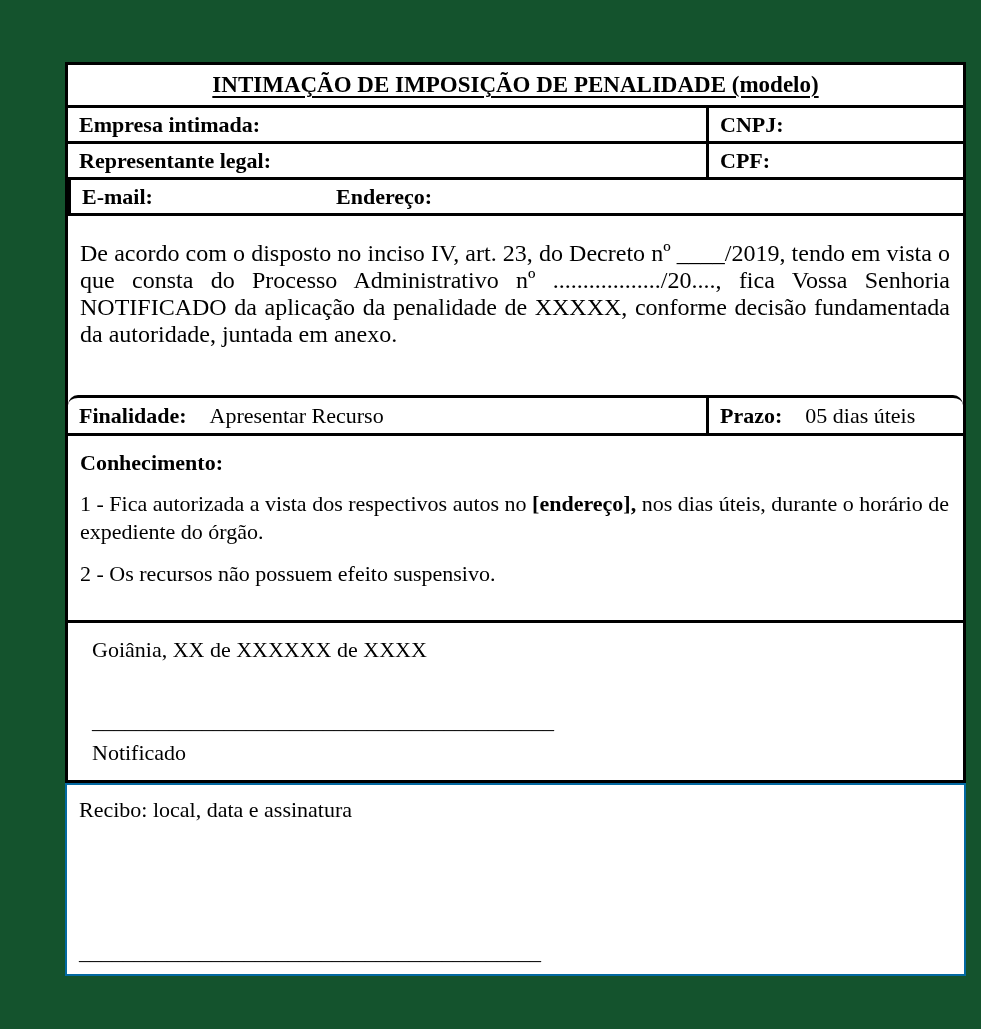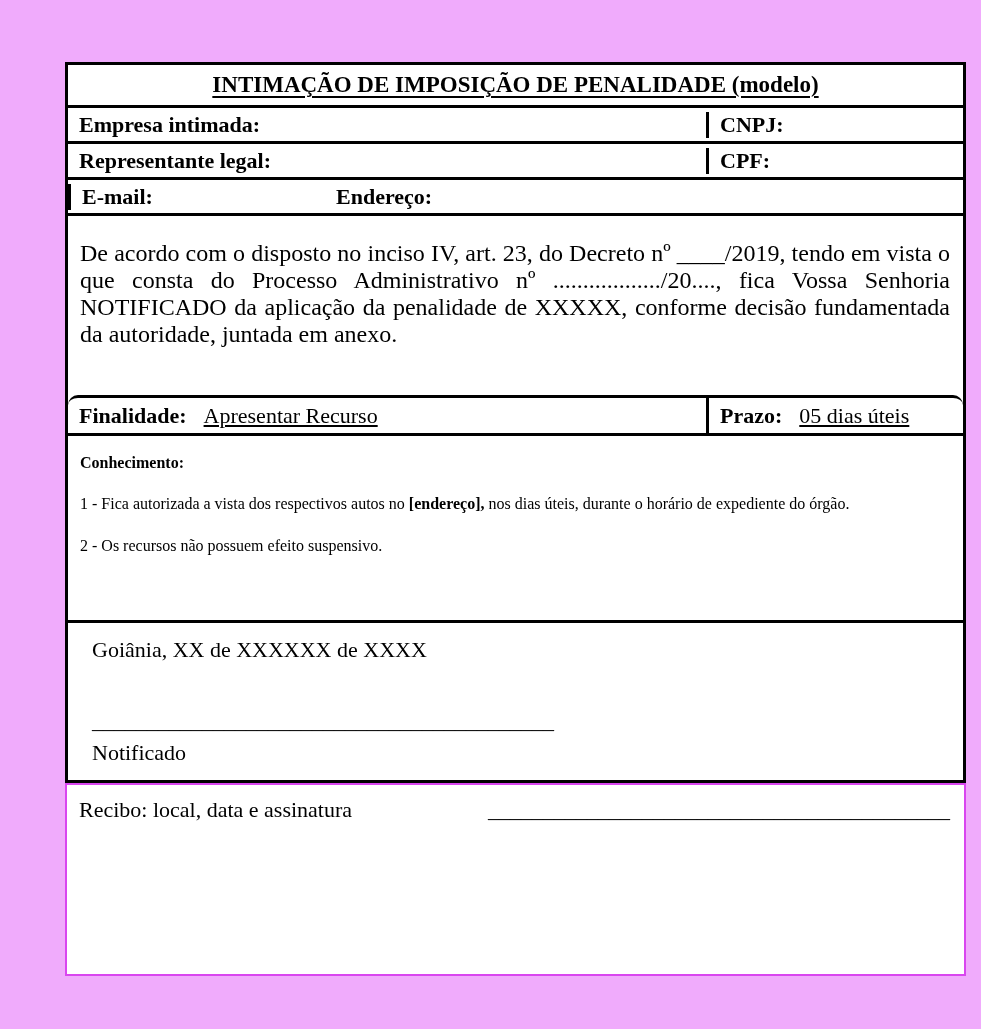--- a/index.html
+++ b/index.html
@@ -1,20 +1,20 @@
 <!DOCTYPE html>
 <html lang="pt-BR"><head>
 <meta charset="utf-8">
 <style>
   html, body { margin: 0; padding: 0; background: #ffffff; }
   .page {
     position: relative;
     width: 981px;
     height: 1029px;
-    background: #f0abfc;
+    background: #14532d;
     font-family: "Liberation Serif", serif;
     color: #000000;
     overflow: hidden;
   }
   .main-table {
     position: absolute;
     left: 65px;
     top: 62px;
     width: 901px;
     border: 3px solid #000000;
@@ -32,48 +32,48 @@
   }
   .doc-title {
     font-weight: bold;
     font-size: 23px;
     text-decoration: underline;
     text-decoration-thickness: 2px;
     text-underline-offset: 4px;
     white-space: nowrap;
   }
 
-  .field-row { display: flex; height: 36px; align-items: center; }
+  .field-row { display: flex; height: 36px; }
   .cell {
     display: flex;
     align-items: center;
     padding-left: 11px;
     box-sizing: border-box;
     font-size: 22px;
     overflow: hidden;
   }
   .cell-left  { width: 638px; }
   .cell-right { flex: 1; border-left: 3px solid #000000; }
   .lbl { font-weight: bold; white-space: nowrap; }
-  .val { margin-left: 17px; white-space: nowrap; text-decoration: underline; }
+  .val { margin-left: 23px; white-space: nowrap; }
 
   .para-block {
     height: 182px;
     padding: 24px 13px 0 12px;
     font-size: 24px;
     line-height: 27px;
     text-align: justify;
   }
 
   .finalidade-row { display: flex; height: 38px; border-radius: 10px; }
 
   .conhecimento-block {
     height: 187px;
     padding: 13px 14px 17px 12px;
-    font-size: 16px;
+    font-size: 22px;
     line-height: 28px;
   }
   .conh-title { font-weight: bold; margin: 0 0 13px 0; }
   .conh-item  { margin: 0 0 14px 0; }
   .conh-item:last-child { margin-bottom: 4px; }
 
   .authority-block {
     height: 160px;
     padding: 13px 14px 0 24px;
     font-size: 22px;
@@ -85,27 +85,28 @@
     letter-spacing: 0px;
   }
   .sig-label { margin-top: 4px; }
 
   .receipt-box {
     position: absolute;
     left: 65px;
     top: 783px;
     width: 901px;
     height: 193px;
-    border: 2px solid #d946ef;
+    border: 2px solid #0369a1;
     box-sizing: border-box;
     background: #ffffff;
     padding: 11px 14px 8px 12px;
     font-size: 22px;
     line-height: 28px;
     display: flex;
+    flex-direction: column;
     gap: 28px;
   }
   .receipt-spacer { flex: 1; }
   .receipt-box .sig-line { margin-top: 0; }
 </style>
 </head>
 <body>
 
 <div class="page">
 

